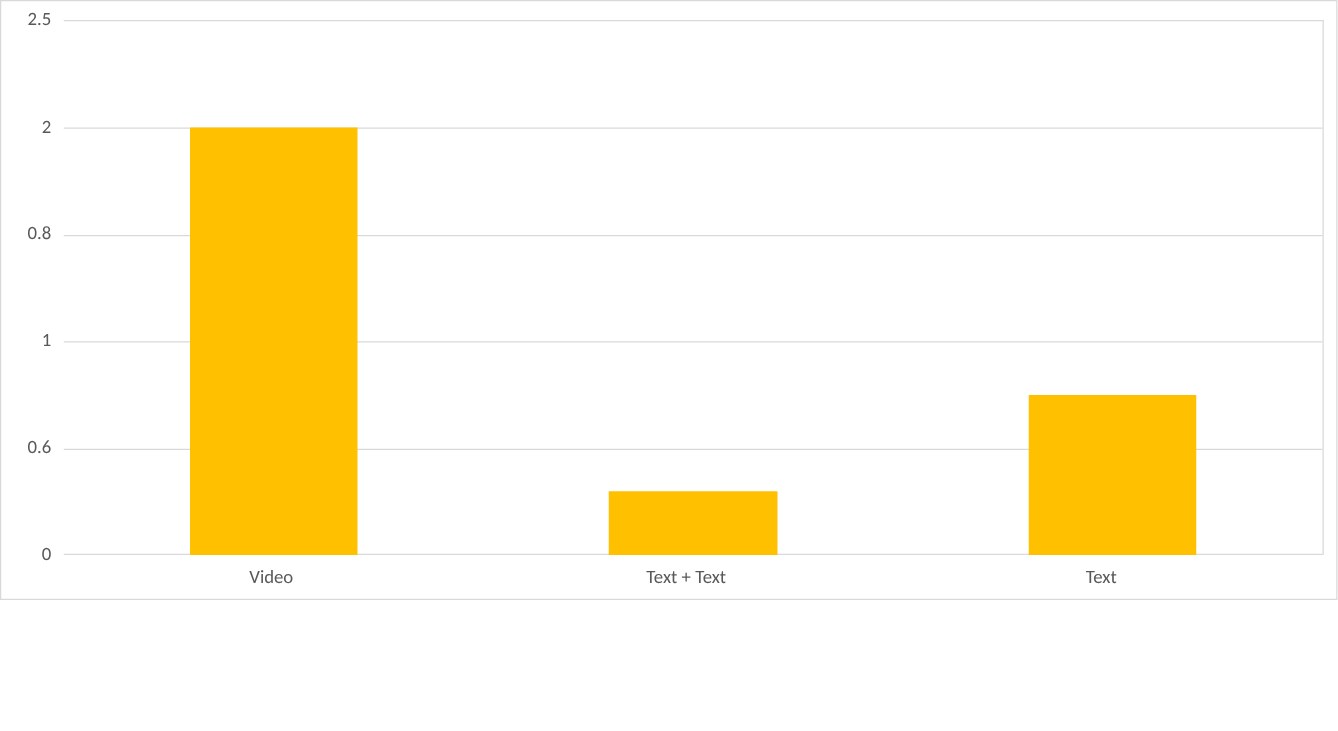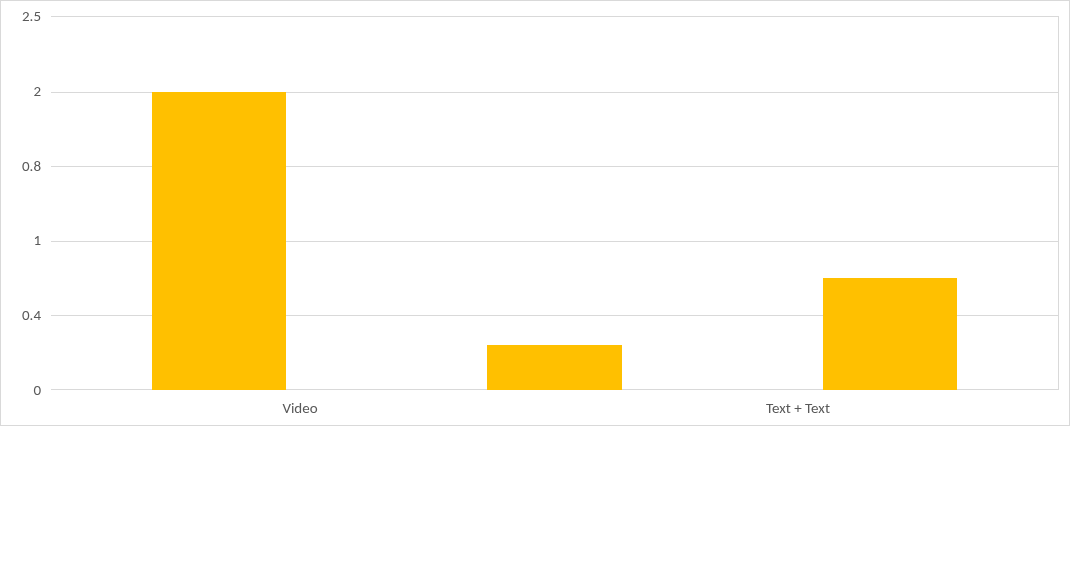--- a/index.html
+++ b/index.html
@@ -9,21 +9,21 @@
     }
     body {
       font-family: Calibri, Arial, sans-serif;
       background: #ffffff;
       width: 1070px;
       height: 585px;
       overflow: hidden;
     }
     .chart-container {
       width: 1070px;
-      height: 426px;
+      height: 480px;
       border: 1px solid #d9d9d9;
       background: #ffffff;
       position: relative;
     }
     .plot-area {
       position: absolute;
       left: 50px;
       top: 15px;
       right: 10px;
       bottom: 35px;
@@ -97,21 +97,21 @@
 </head>
 <body>
 
 <div class="chart-container">
 
   <div class="y-axis-labels">
     <div class="y-tick" style="top:0%">2.5</div>
     <div class="y-tick" style="top:20%">2</div>
     <div class="y-tick" style="top:40%">0.8</div>
     <div class="y-tick" style="top:60%">1</div>
-    <div class="y-tick" style="top:80%">0.4</div>
+    <div class="y-tick" style="top:80%">0.6</div>
     <div class="y-tick" style="top:100%">0</div>
   </div>
 
   <div class="plot-area">
     <div class="gridline" style="top:20%"></div>
     <div class="gridline" style="top:40%"></div>
     <div class="gridline" style="top:60%"></div>
     <div class="gridline" style="top:80%"></div>
     <div class="axis-line"></div>
 
@@ -124,15 +124,16 @@
         </div>
         <div class="bar-slot">
           <div class="bar" style="height: 30%; background: rgb(255, 192, 0);"></div>
         </div>
       </div>
   </div>
 
   <div class="x-axis-labels" id="x-axis-labels">
       <div class="x-tick">Video</div>
       <div class="x-tick">Text + Text</div>
+      <div class="x-tick">Text</div>
     </div>
 
 </div>
 
 </body></html>

